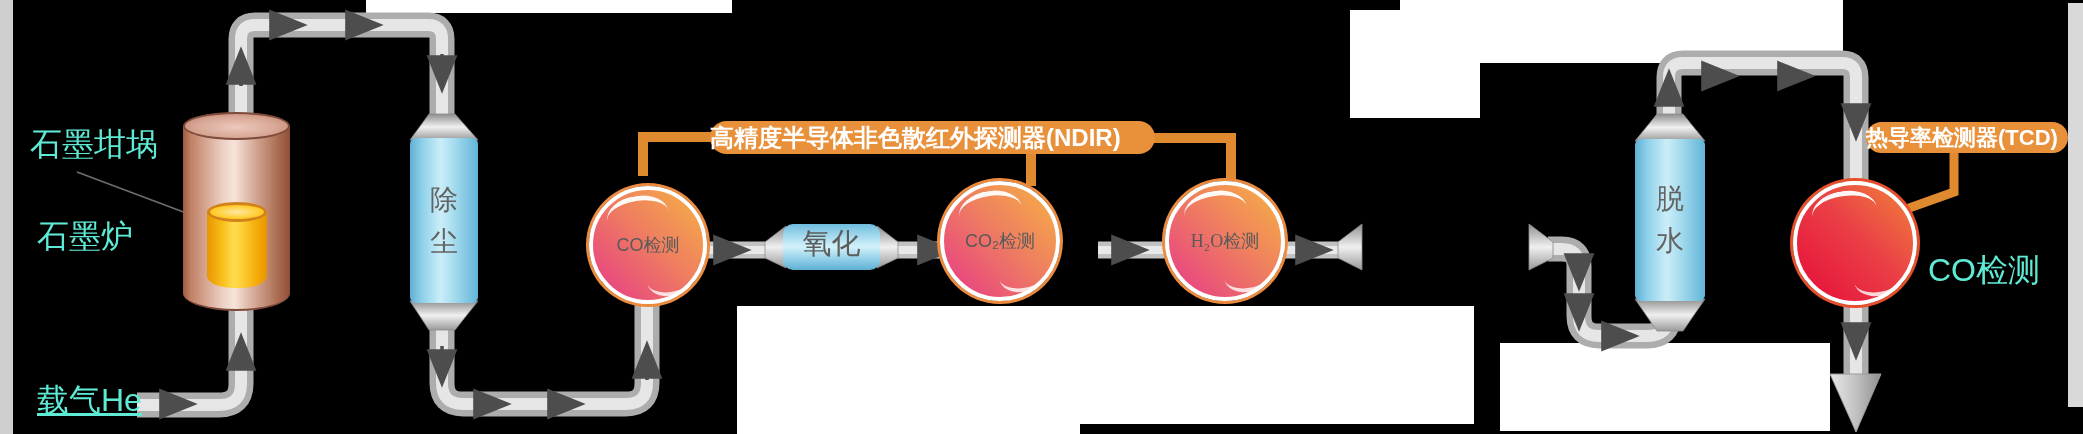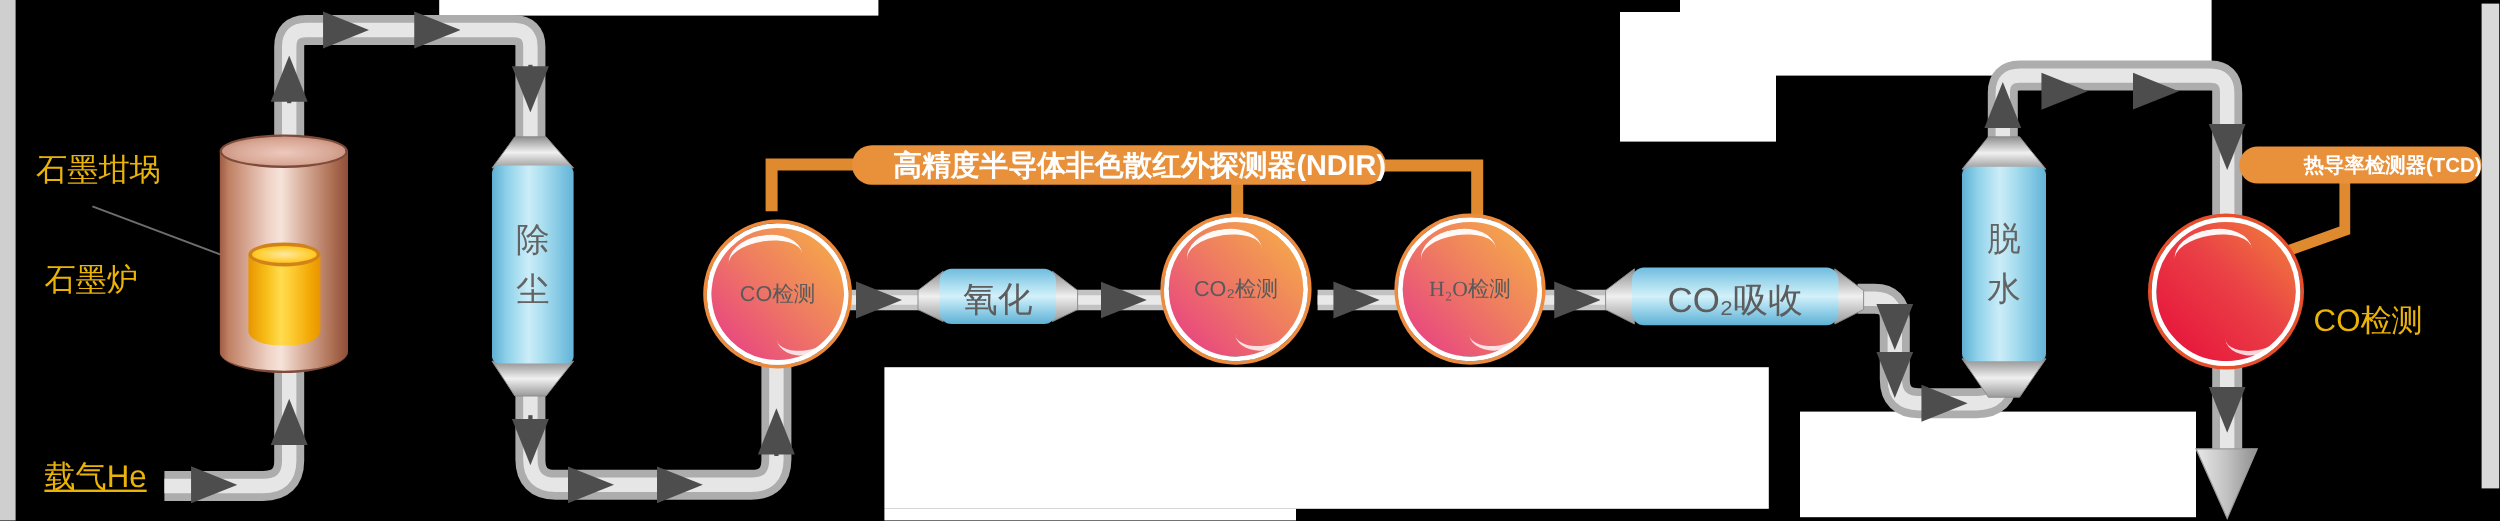--- a/index.html
+++ b/index.html
@@ -16,21 +16,21 @@
     position:absolute;border-radius:6px;
     background:linear-gradient(90deg,#5FAFD4 0%,#8ED1EA 18%,#CBEDF8 45%,#ABDFF0 62%,#62B4D8 100%);
     display:flex;flex-direction:column;align-items:center;justify-content:center;gap:14px;
   }
   .column .ch{font-size:28px;color:#636363;line-height:1;}
 
   
   .capsule{
     position:absolute;border-radius:10px;
     background:linear-gradient(180deg,#6FBCDE 0%,#A8DCEF 28%,#D2F1FA 50%,#93D0E8 76%,#5FB0D4 100%);
-    display:flex;align-items:flex-end;justify-content:center;
+    display:flex;align-items:flex-start;justify-content:center;
   }
   .capsule .txt{font-size:29px;color:#5d5d5d;white-space:nowrap;}
 
   
   .sphere{
     position:absolute;border-radius:50%;box-sizing:border-box;border:4px solid #fff;
     box-shadow:0 0 0 3px #EE8A3C;
     background:linear-gradient(225deg,#F5A949 8%,#EF7E60 46%,#E94C7D 85%);
     display:flex;align-items:center;justify-content:center;
   }
@@ -44,28 +44,28 @@
   }
   .sphere::after{
     content:"";position:absolute;right:9%;bottom:4%;width:42%;height:26%;
     border-radius:50%;border-bottom:4px solid rgba(255,255,255,.8);transform:rotate(-9deg);
   }
   .sphere .txt{font-size:18px;color:#5a5a5a;white-space:nowrap;z-index:2;}
 
   
   .pill{
     position:absolute;background:#E8903A;border-radius:18px;
-    display:flex;align-items:center;justify-content:flex-end;
+    display:flex;align-items:center;justify-content:flex-start;
     color:#fff;font-weight:bold;white-space:nowrap;
   }
   .pill.ndir{font-size:24px;}
-  .pill.tcd{font-size:17px;}
-
-  
-  .glabel{position:absolute;color:#eab308;font-size:26px;white-space:nowrap;line-height:1;}
+  .pill.tcd{font-size:22px;}
+
+  
+  .glabel{position:absolute;color:#5eead4;font-size:32px;white-space:nowrap;line-height:1;}
 
   
   .furnace-body{
     position:absolute;left:183px;top:126px;width:107px;height:185px;
     background:linear-gradient(90deg,#9C5A42 0%,#C08064 7%,#EFD2C6 38%,#F6E3DA 48%,#D8AE9C 65%,#AC6E52 88%,#8F4E38 100%);
     border-radius:0 0 50% 50% / 0 0 18px 18px;
     border-bottom:2px solid #7E4A3A;box-sizing:border-box;
   }
   .furnace-top{
     position:absolute;left:183px;top:112px;width:107px;height:28px;border-radius:50%;
@@ -209,28 +209,25 @@
 
   <div class="column" style="left:1635px;top:139px;width:70px;height:162px;">
     <span class="ch">脱</span>
     <span class="ch">水</span>
   </div>
 
   <div class="capsule" style="left:783px;top:224px;width:97px;height:46px;">
     <span class="txt">氧化</span>
   </div>
 
-  <div class="capsule" style="left:1360px;top:223px;width:172px;height:48px;">
-    <span class="txt">CO₂吸收</span>
-  </div>
 
   <div class="sphere" style="left:589px;top:186px;width:118px;height:118px;">
     <span class="txt">CO检测</span>
   </div>
-  <div class="sphere" style="left:970px;top:181px;width:120px;height:120px;">
+  <div class="sphere" style="left:940px;top:181px;width:120px;height:120px;">
     <span class="txt">CO₂检测</span>
   </div>
   <div class="sphere" style="left:1165px;top:181px;width:120px;height:120px;font-family:Liberation Serif, serif;">
     <span class="txt">H₂O检测</span>
   </div>
   <div class="sphere red" style="left:1793px;top:181px;width:124px;height:124px;"></div>
 
   <div class="pill ndir" style="left:710px;top:121px;width:445px;height:33px;">
     <span>高精度半导体非色散红外探测器(NDIR)</span>
   </div>

